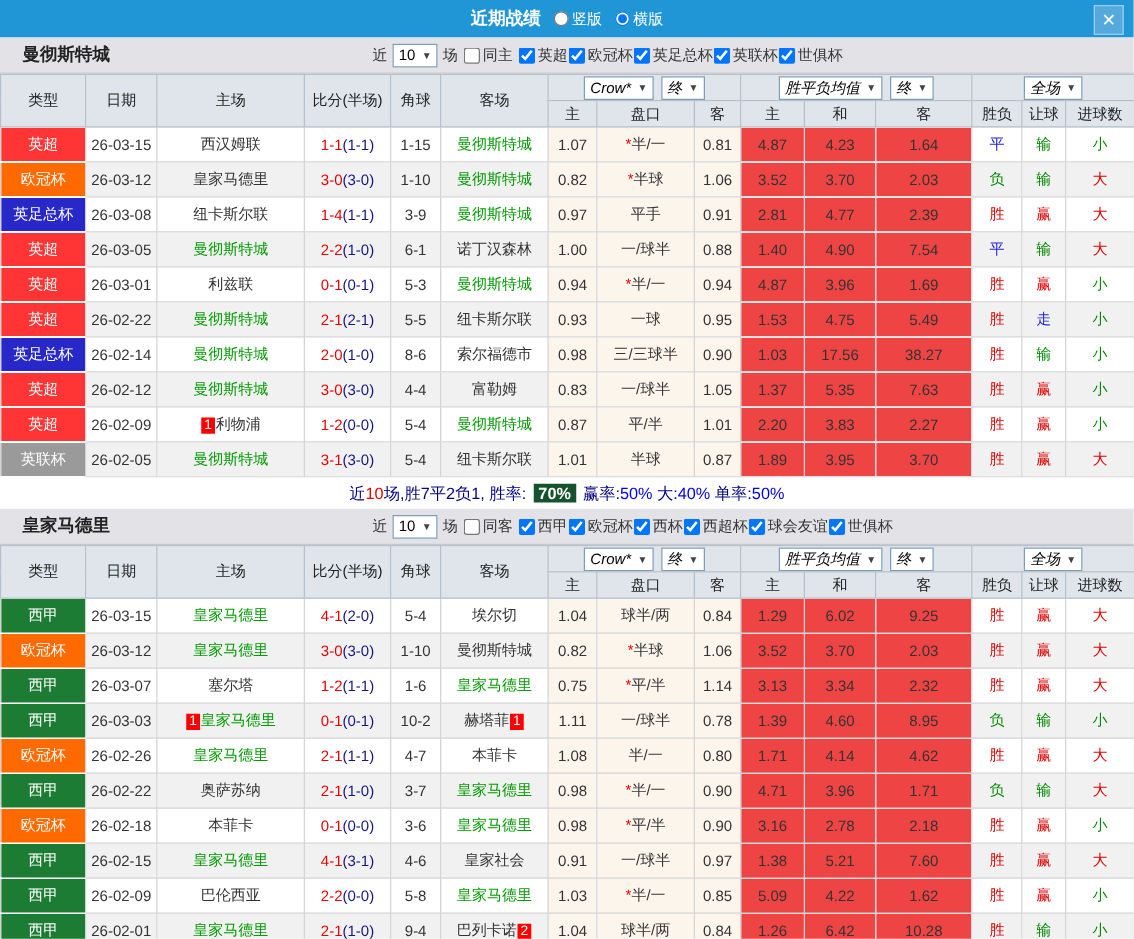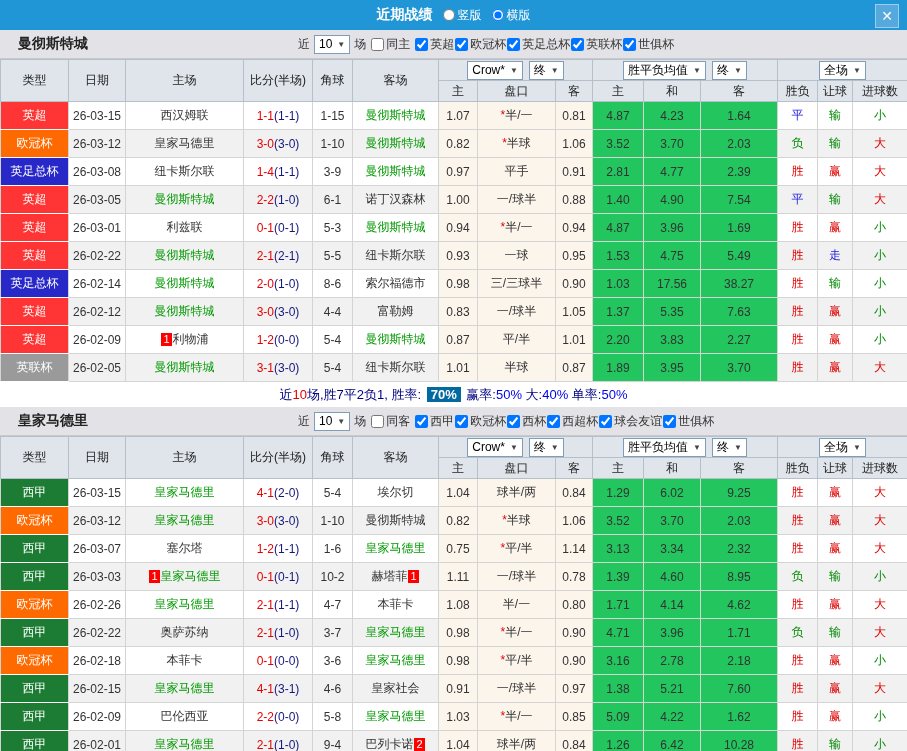--- a/index.html
+++ b/index.html
@@ -19,41 +19,41 @@
   .filter input{width:13px;height:13px;margin:0 1px;}
   .leagues{display:inline-flex;align-items:center;}
   
   .pill{display:inline-flex;align-items:center;background:#fff;border:1px solid #7f9db9;padding:1px 4px;
     font-size:12px;color:#000;gap:5px;cursor:pointer;line-height:15px;}
   .caret{font-size:8px;color:#444;}
   
   table{width:907px;table-layout:fixed;border-collapse:collapse;}
   th{background:#dfe5eb;border:1px solid #b6c0ca;font-weight:normal;color:#222;font-size:12px;padding:0;}
   tr.hr1 th,tr.hr2 th{height:20px;}
-  .selcell .pill{margin:0 3px;}
+  .selcell .pill{margin:0 3px;font-style:italic;}
   td{border:1px solid #d4d4d4;text-align:center;font-size:12px;color:#333;height:27px;padding:0;
     overflow:hidden;white-space:nowrap;}
   td.type{color:#fff;border-top:1px solid #fff;border-bottom:1px solid #fff;cursor:pointer;}
   .team{cursor:pointer;}
   .team.green{color:#009900;}
   .ft{color:#e60000;}
   .half{color:#16167f;text-align:center;}
   td.o1{background:#fcf5ec;}
-  td.o2{background:#22c55e;margin-left:31px;}
+  td.o2{background:#ef4444;margin-left:31px;}
   tr.alt td.p{background:#f1f1f1;}
   .badge{background:#f00;color:#fff;font-size:11px;padding:0 2px;margin:0 1px;display:inline-block;line-height:13px;}
   .badge:empty{display:none;}
   .star{color:#e60000;}
   
   .summary{height:25px;display:flex;align-items:center;justify-content:center;font-size:13px;white-space:pre;background:#fff;}
   .summary:empty{display:none;}
   .s-navy{color:#000080;}
   .s-red{color:#e60000;}
   .s-blue{color:#0000ee;}
-  .s-badge{background:#0369a1;color:#fff;padding:0 4px;font-weight:bold;margin:0 2px;}
+  .s-badge{background:#14532d;color:#fff;padding:0 4px;font-weight:bold;margin:0 2px;}
 </style>
 </head>
 <body>
 
 <div class="topbar">
   <span class="title">近期战绩</span>
   <label class="radio">
     <input type="radio" name="layout" style="">
     <span>竖版</span>
   </label>

